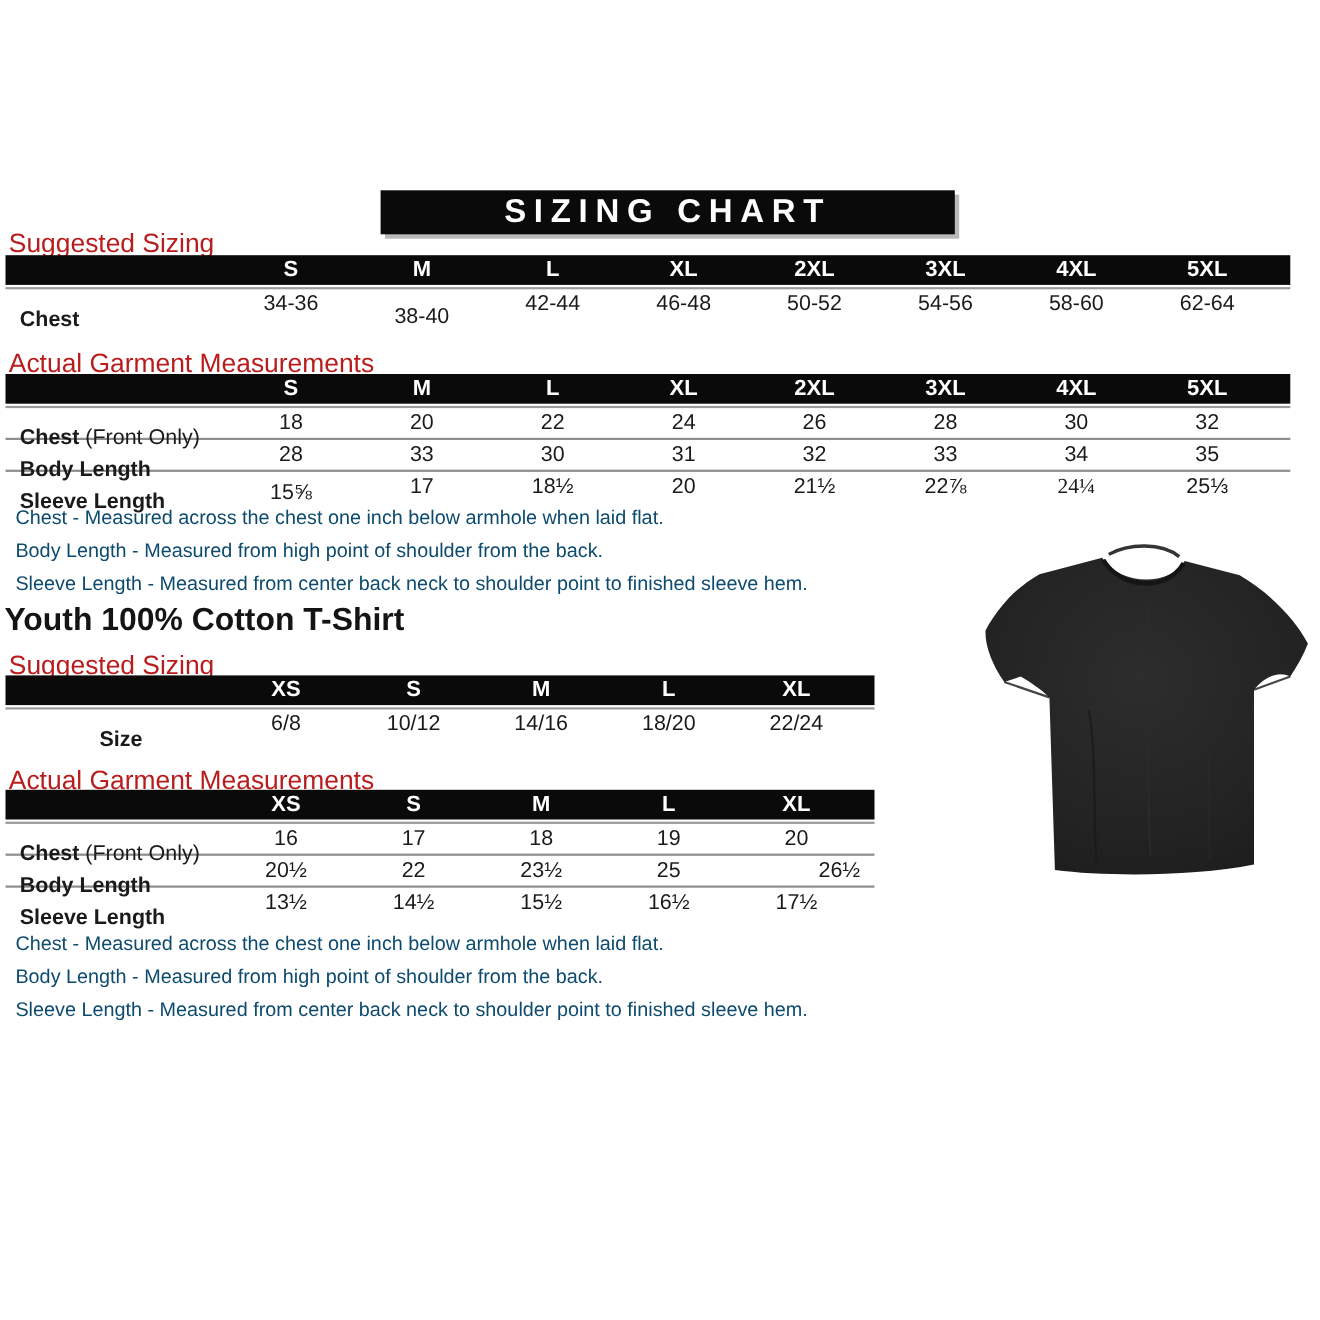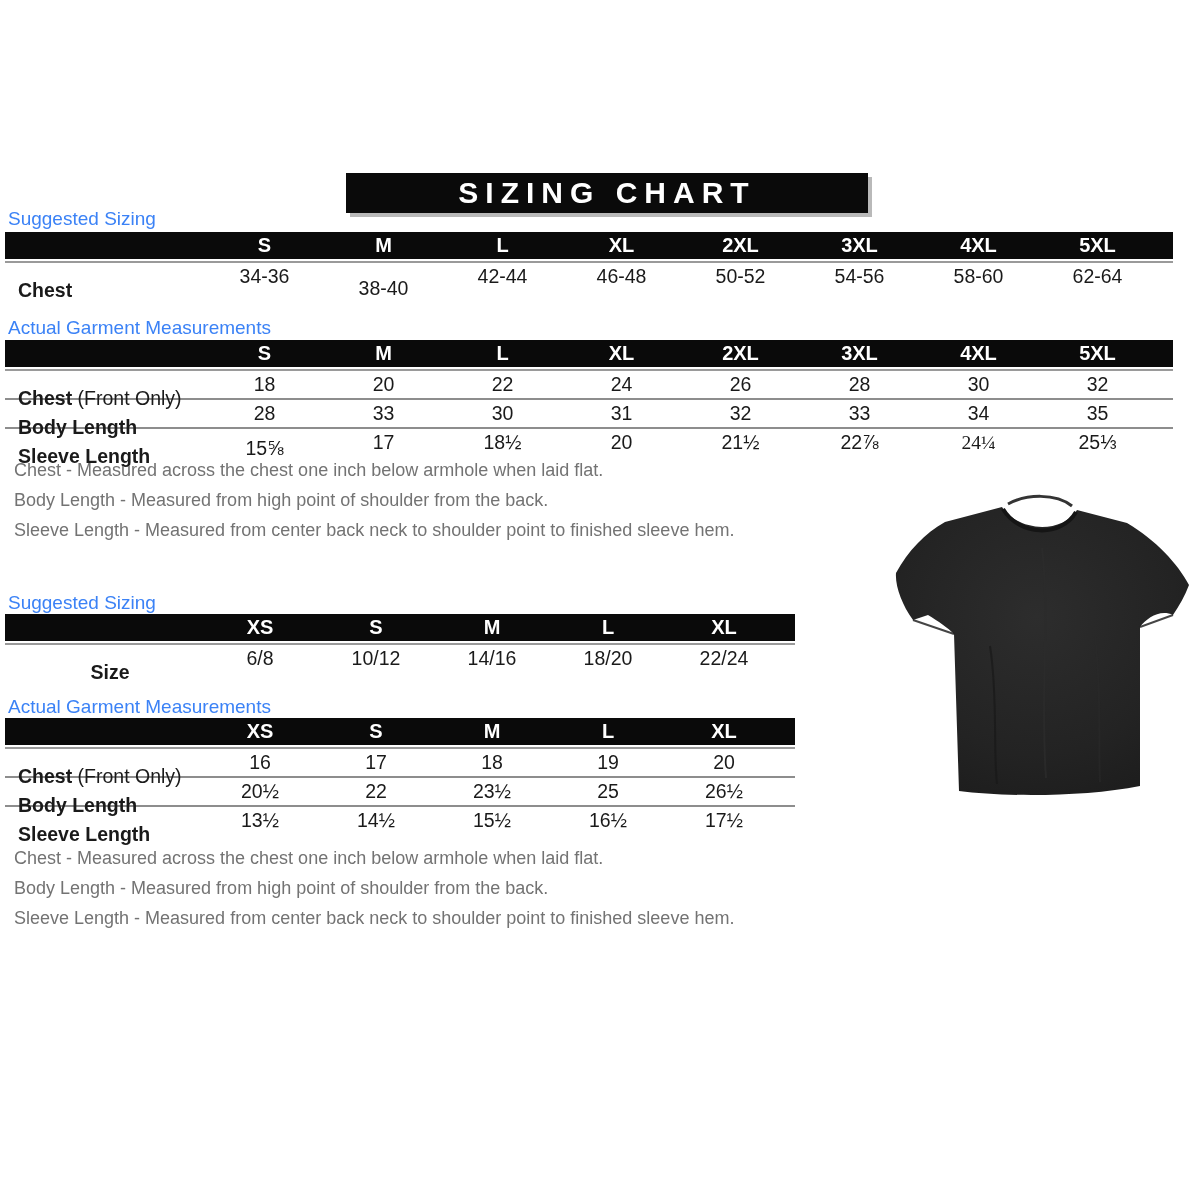--- a/index.html
+++ b/index.html
@@ -10,37 +10,37 @@
     position:absolute; left:14px; top:160px;
     font-size:35px; font-weight:bold; letter-spacing:0px; color:#141414;
   }
   .banner {
     position:absolute; left:346px; top:173px; width:522px; height:40px;
     background:#0a0a0a; display:flex; align-items:center; justify-content:center;
     box-shadow:4px 4px 0 #b9b9b9;
   }
   .banner span { color:#fff; font-size:30px; font-weight:bold; letter-spacing:7px; }
 
-  .sec-label { position:absolute; font-size:19px; color:#3b82f6; }
+  .sec-label { position:absolute; font-size:24px; color:#b91c1c; }
 
   .tbl { position:absolute; }
   .thead {
     display:flex; align-items:center; height:27px;
     background:#0a0a0a; color:#ffffff; font-weight:bold; font-size:20px; width:100%;
   }
   .hcell { text-align:center; }
   .underline { height:2px; background:#9a9a9a; margin-top:2px; }
   .trow { display:flex; align-items:center; height:27px; font-size:19.5px; }
   .trow.bordered { border-top:2px solid #8d8d8d; }
   .cl { padding-left:13px; box-sizing:border-box; white-space:nowrap;margin-top:28px; }
   .cl .lb { font-weight:bold; }
   .cl .ln { font-weight:normal; }
   .cv { text-align:center; }
 
-  .notes { position:absolute; font-size:18px; line-height:30px; color:#737373; }
+  .notes { position:absolute; font-size:18px; line-height:30px; color:#0c4a6e; }
   .notes div { white-space:nowrap; }
 
   .youth-title {
     position:absolute; left:4px; top:548px;
     font-size:29px; font-weight:bold; color:#141414;
   }
 
   .shirt { position:absolute; left:890px; top:486px; width:306px; height:318px; }
 </style>
 </head>
@@ -128,20 +128,21 @@
         <div class="cv" style="width: 119px;">25⅓</div>
       </div>
     </div>
 
   <div class="notes" style="left:14px; top:455px;">
       <div>Chest - Measured across the chest one inch below armhole when laid flat.</div>
       <div>Body Length - Measured from high point of shoulder from the back.</div>
       <div>Sleeve Length - Measured from center back neck to shoulder point to finished sleeve hem.</div>
     </div>
 
+  <div class="youth-title">Youth 100% Cotton T-Shirt</div>
 
   <div class="sec-label" style="left:8px; top:592px;">Suggested Sizing</div>
   <div class="tbl" style="left:5px; top:614px; width:790px;">
       <div class="thead">
         <div class="hcell" style="width: 197px;"></div>
         <div class="hcell" style="width: 116px;">XS</div>
         <div class="hcell" style="width: 116px;">S</div>
         <div class="hcell" style="width: 116px;">M</div>
         <div class="hcell" style="width: 116px;">L</div>
         <div class="hcell" style="width: 116px;">XL</div>
@@ -175,21 +176,21 @@
         <div class="cv" style="width: 116px;">18</div>
         <div class="cv" style="width: 116px;">19</div>
         <div class="cv" style="width: 116px;">20</div>
       </div>
       <div class="trow bordered">
         <div class="cl" style="width: 197px;"><span class="lb">Body Length</span></div>
         <div class="cv" style="width: 116px;">20½</div>
         <div class="cv" style="width: 116px;">22</div>
         <div class="cv" style="width: 116px;">23½</div>
         <div class="cv" style="width: 116px;">25</div>
-        <div class="cv" style="width: 116px;">26½</div>
+        <div class="cv" style="width: 116px; text-align: right;">26½</div>
       </div>
       <div class="trow bordered">
         <div class="cl" style="width: 197px;"><span class="lb">Sleeve Length</span></div>
         <div class="cv" style="width: 116px;">13½</div>
         <div class="cv" style="width: 116px;">14½</div>
         <div class="cv" style="width: 116px;">15½</div>
         <div class="cv" style="width: 116px;">16½</div>
         <div class="cv" style="width: 116px;">17½</div>
       </div>
     </div>

